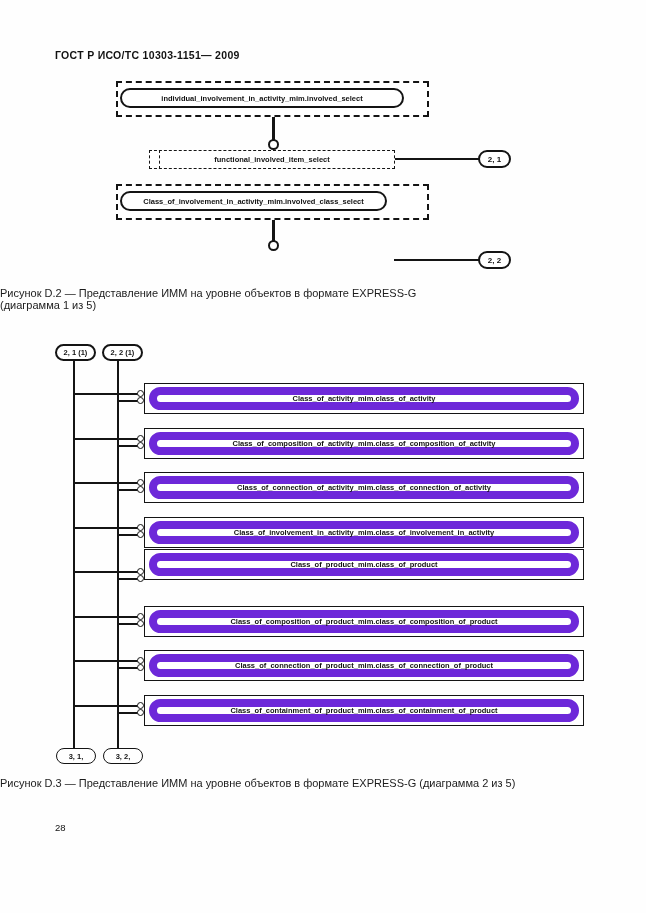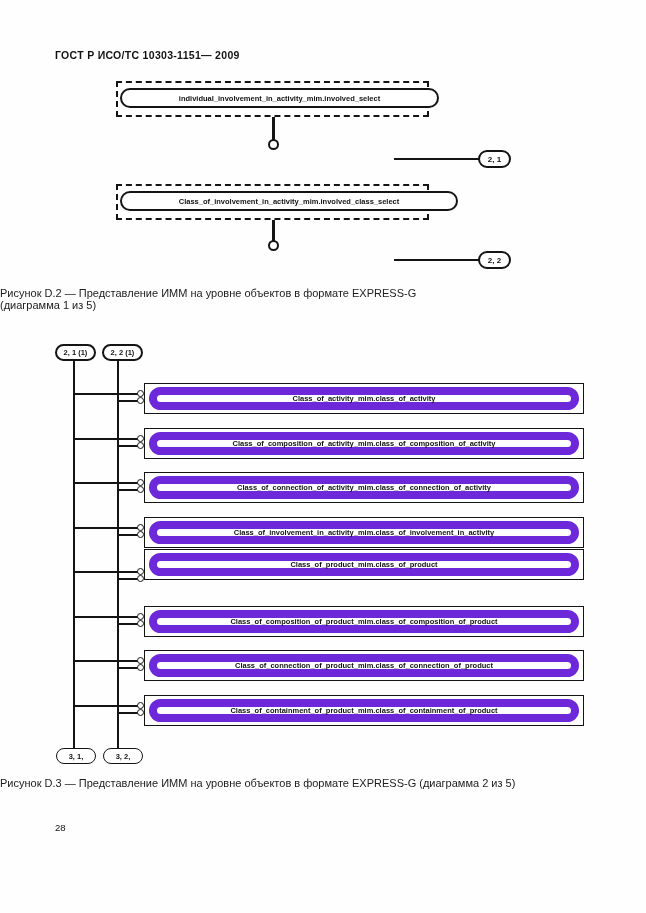--- a/index.html
+++ b/index.html
@@ -41,28 +41,32 @@
 </style>
 </head>
 <body>
 
 <div class="page">
 
   <div class="doc-header">ГОСТ Р ИСО/ТС 10303-1151— 2009</div>
 
   <div class="vline" style="left:272px; top:115px; height:25px; width:3px;"></div>
   <div class="dashed-frame" style="left:116px; top:81px; width:313px; height:36px;"></div>
-  <div class="stadium" style="left:120px; top:88px; width:319px; height:20px;">individual_involvement_in_activity_mim.involved_select</div>
+  <div class="stadium" style="left:120px; top:88px; width:284px; height:20px;">individual_involvement_in_activity_mim.involved_select</div>
   <div class="attach-circle" style="left:268px; top:139px;"></div>
   <div class="hline" style="left:394px; top:158px; width:85px;"></div>
+  <div class="select-box" style="left:149px; top:150px; width:246px; height:19px;">
+    <span class="select-divider"></span>
+    <span>functional_involved_item_select</span>
+  </div>
   <div class="page-ref" style="left:478px; top:150px; width:33px; height:18px;">2, 1</div>
 
   <div class="vline" style="left:272px; top:218px; height:24px; width:3px;"></div>
   <div class="dashed-frame" style="left:116px; top:184px; width:313px; height:36px;"></div>
-  <div class="stadium" style="left:120px; top:191px; width:338px; height:20px;">Class_of_involvement_in_activity_mim.involved_class_select</div>
+  <div class="stadium" style="left:120px; top:191px; width:267px; height:20px;">Class_of_involvement_in_activity_mim.involved_class_select</div>
   <div class="attach-circle" style="left:268px; top:240px;"></div>
   <div class="hline" style="left:394px; top:259px; width:85px;"></div>
   <div class="page-ref" style="left:478px; top:251px; width:33px; height:18px;">2, 2</div>
 
   <div class="caption" style="top:287px;">
     <div>Рисунок D.2 — Представление ИММ на уровне объектов в формате EXPRESS-G</div>
     <div>(диаграмма 1 из 5)</div>
   </div>
 
   <div class="vline" style="left:73px; top:360px; height:390px;"></div>

